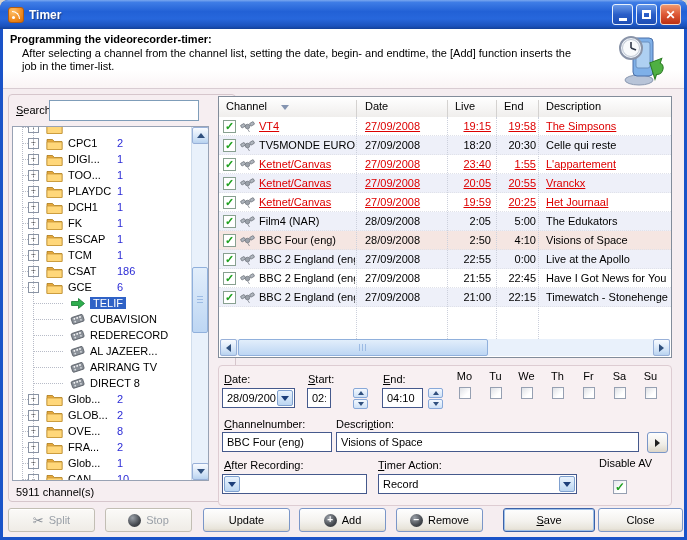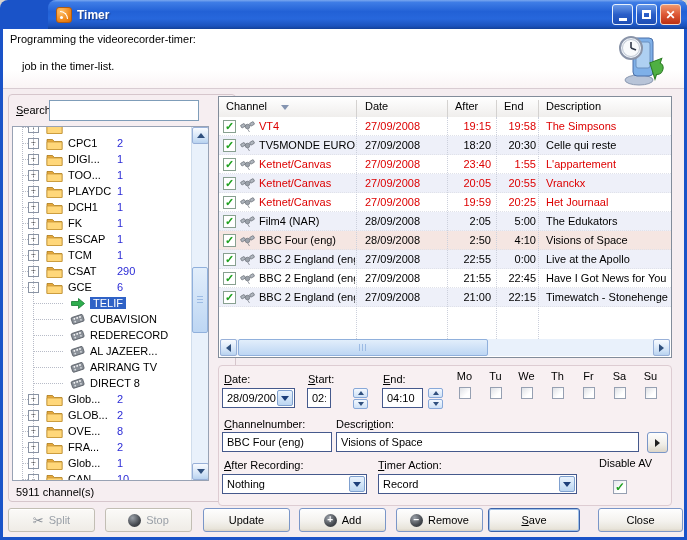--- a/index.html
+++ b/index.html
@@ -2,35 +2,35 @@
 <html><head>
 <meta charset="utf-8">
 <style>
   html,body{margin:0;padding:0;background:#d8d4cf;}
   *{box-sizing:border-box;}
   .window{position:relative;width:687px;height:540px;font-family:"Liberation Sans",sans-serif;font-size:11px;
     background:#1a53c8;border-radius:8px 8px 0 0;overflow:hidden;}
   
   .titlebar{position:absolute;top:0;left:0;right:0;height:29px;border-radius:8px 8px 0 0;
     background:linear-gradient(180deg,#7aa8ef 0%,#3f7de6 8%,#2261d6 40%,#2767dc 65%,#1b52bc 90%,#124097 100%);
-    display:flex;align-items:center;padding:0 6px;margin-left:48px;}
+    display:flex;align-items:center;padding:0 6px;}
   .app-icon{width:16px;height:16px;border-radius:3px;margin:0 5px 0 2px;
     background:radial-gradient(circle at 30% 25%,#ffc06a,#f08a1d 60%,#d96c05);border:1px solid #b35c10;position:relative;}
   .app-icon i{position:absolute;left:3px;bottom:3px;width:3px;height:3px;border-radius:50%;background:#fff;}
   .app-icon b{position:absolute;left:3px;bottom:3px;width:8px;height:8px;border:1.5px solid #fff;border-left:none;border-bottom:none;border-radius:0 9px 0 0;}
   .title-text{color:#fff;font-weight:bold;font-size:12px;text-shadow:1px 1px 1px #1c3a80;flex:1;}
   .winbtn{width:21px;height:21px;margin-left:3px;border-radius:3px;border:1px solid #e8f0fc;
     background:linear-gradient(180deg,#6a9ae8,#2a5ec8 50%,#1e4eb4);display:flex;align-items:center;justify-content:center;color:#fff;}
   .winbtn.close{background:linear-gradient(180deg,#f0986e,#dd5836 50%,#bc3012);border-color:#f4d8c8;font-weight:bold;font-size:12px;}
   .glyph-min{width:8px;height:3px;background:#fff;margin-top:9px;}
   .glyph-max{width:9px;height:9px;border:2px solid #fff;border-top-width:3px;}
   
   .content{position:absolute;top:29px;left:3px;right:3px;bottom:3px;background:#f5edf0;overflow:hidden;}
   .header{position:absolute;top:0;left:0;right:0;height:60px;background:linear-gradient(180deg,#ffffff 70%,#faf4f5);border-bottom:1px solid #d8ccd2;}
-  .header .h-title{position:absolute;left:7px;top:4px;font-weight:normal;}
+  .header .h-title{position:absolute;left:7px;top:4px;font-weight:bold;}
   .header .h-line1{position:absolute;left:19px;top:18px;}
   .header .h-line2{position:absolute;left:19px;top:31px;}
   .task-icon{position:absolute;left:612px;top:3px;width:50px;height:54px;}
   
   .left-group{position:absolute;left:5px;top:65px;width:228px;height:408px;border:1px solid #d6c6cc;border-radius:4px;background:#f6eef1;}
   .search-label{position:absolute;left:7px;top:9px;}
   .search-input{position:absolute;left:40px;top:5px;width:150px;height:21px;border:1px solid #7f9db9;background:#fff;font:11px "Liberation Sans",sans-serif;padding:2px 4px;}
   .tree-box{position:absolute;left:3px;top:31px;width:197px;height:355px;background:#fff;border:1px solid #98a2b4;overflow:hidden;}
   .tree-content{position:absolute;left:0;top:-8px;right:17px;}
   .tree-guide{position:absolute;top:0;bottom:0;width:0;border-left:1px dotted #b8bcc8;pointer-events:none;}
@@ -61,21 +61,21 @@
   
   .table-box{position:absolute;left:215px;top:67px;width:454px;height:262px;background:#fff;border:1px solid #828c9a;}
   .thead{position:absolute;top:0;left:0;right:0;height:36px;background:linear-gradient(180deg,#ffffff,#eceae8 70%,#e2e0de);border-bottom:1px solid #b8bcc4;}
   .thead span{position:absolute;top:3px;}
   .hsep{position:absolute;top:2px;bottom:2px;width:0;border-left:1px solid #d4d2d0;}
   .sort-arrow{width:0;height:0;border:4px solid transparent;border-top:5px solid #8494b0;position:absolute;left:62px;top:7px;}
   .tbody{position:absolute;top:20px;left:0;right:0;height:190px;}
   .trow{position:relative;height:19px;background:#fff;border-bottom:1px dotted #e0e2ea;}
   .trow.alt{background:#eef0f9;}
   .trow.sel{background:#f5e6e2;}
-  .trow.red span.v{color:#dd0000;}
+  .trow.red span.v{color:#dd0000;text-decoration:underline;}
   .trow span.v{position:absolute;top:3px;white-space:nowrap;overflow:hidden;}
   .c-ch{left:40px;width:96px;}
   .c-date{left:146px;width:80px;}
   .c-start{left:228px;width:44px;text-align:right;}
   .c-end{left:279px;width:38px;text-align:right;}
   .c-desc{left:327px;right:3px;}
   .cb{position:absolute;left:4px;top:3px;width:13px;height:13px;border:1px solid #88a090;background:#fff;
     color:#1fa11f;font-weight:bold;font-size:11px;line-height:11px;text-align:center;}
   .sat{position:absolute;left:21px;top:2px;width:15px;height:15px;}
   .vline{position:absolute;top:20px;bottom:18px;width:0;border-left:1px dotted #ccd0dc;pointer-events:none;}
@@ -131,20 +131,21 @@
       </span>
     <span class="winbtn close">
         <span>✕</span>
       </span>
   </div>
 
   <div class="content">
 
     <div class="header">
       <span class="h-title">Programming the videorecorder-timer:</span>
+      <span class="h-line1">After selecting a channel from the channel list, setting the date, begin- and endtime, the [Add] function inserts the</span>
       <span class="h-line2">job in the timer-list.</span>
       <svg class="task-icon" viewBox="0 0 50 54">
         <ellipse cx="24" cy="48" rx="14" ry="5" fill="#b8c4d8" stroke="#8a98b0"></ellipse>
         <rect x="18" y="6" width="20" height="38" rx="4" fill="#7fb0e8" stroke="#4a6fa8"></rect>
         <rect x="21" y="10" width="14" height="26" rx="2" fill="#aed0f2" stroke="#6a90c0"></rect>
         <circle cx="16" cy="16" r="11" fill="#eef2f8" stroke="#8a94a8" stroke-width="2"></circle>
         <circle cx="16" cy="16" r="8.5" fill="#f8fafc" stroke="#c0c8d4"></circle>
         <line x1="16" y1="16" x2="16" y2="10" stroke="#303848" stroke-width="1.6"></line>
         <line x1="16" y1="16" x2="21" y2="18" stroke="#303848" stroke-width="1.6"></line>
         <path d="M34 32 l10 -8 l0 5 c6 1 6 10 0 12 l0 5 z" fill="#4fb043" stroke="#2a7a22" transform="rotate(18 38 34)"></path>
@@ -245,21 +246,21 @@
               <span class="cnt">1</span>
             </div>
             <div class="trow2">
               <span class="stub" style="left: 9px; width: 8px;"></span>
               <span class="exp">+</span>
               <span class="ficon"><svg viewBox="0 0 17 13" width="17" height="13">
                   <path d="M1 2.5 h5.5 l1.8 2 H16 v8 H1 z" fill="#e8a93c" stroke="#a87818" stroke-width="0.8"></path>
                   <path d="M1 5 h15 v7.5 H1 z" fill="#ffd77a" stroke="#c89838" stroke-width="0.8"></path>
                 </svg></span>
               <span class="lbl">CSAT</span>
-              <span class="cnt">290</span>
+              <span class="cnt">186</span>
             </div>
             <div class="trow2">
               <span class="stub" style="left: 9px; width: 8px;"></span>
               <span class="exp">-</span>
               <span class="ficon"><svg viewBox="0 0 17 13" width="17" height="13">
                   <path d="M1 2.5 h5.5 l1.8 2 H16 v8 H1 z" fill="#e8a93c" stroke="#a87818" stroke-width="0.8"></path>
                   <path d="M1 5 h15 v7.5 H1 z" fill="#ffd77a" stroke="#c89838" stroke-width="0.8"></path>
                 </svg></span>
               <span class="lbl">GCE</span>
               <span class="cnt">6</span>
@@ -417,21 +418,21 @@
         </div>
       </div>
       <span class="tree-status">5911 channel(s)</span>
     </div>
 
     <div class="table-box">
       <div class="thead">
         <span style="left:7px">Channel</span>
         <span class="sort-arrow" style="top:8px"></span>
         <span style="left:146px">Date</span>
-        <span style="left:236px">After</span>
+        <span style="left:236px">Live</span>
         <span style="left:285px">End</span>
         <span style="left:327px">Description</span>
         <span class="hsep" style="left:137px"></span>
         <span class="hsep" style="left:228px"></span>
         <span class="hsep" style="left:277px"></span>
         <span class="hsep" style="left:319px"></span>
       </div>
       <div class="tbody">
           <div class="trow red">
             <span class="cb">✓</span>
@@ -673,21 +674,20 @@
       <span class="flabel" style="left:5px;top:52px"><u>C</u>hannelnumber:</span>
       <input class="tb" style="left: 3px; top: 66px; width: 110px;" value="BBC Four (eng)">
       <span class="flabel" style="left:117px;top:52px">Descri<u>p</u>tion:</span>
       <input class="tb" style="left: 117px; top: 66px; width: 303px;" value="Visions of Space">
       <span class="arrow-btn">
           <span class="tri-right"></span>
         </span>
 
       <span class="flabel" style="left:5px;top:93px"><u>A</u>fter Recording:</span>
       <div class="combo" style="left:3px;top:108px;width:145px">
-        <span class="val">Nothing</span>
         <span class="drop">
             <span class="tri-down" style="border-top-color:#1c3e7a"></span>
           </span>
       </div>
       <span class="flabel" style="left:159px;top:93px"><u>T</u>imer Action:</span>
       <div class="combo" style="left:159px;top:108px;width:199px">
         <span class="val">Record</span>
         <span class="drop">
             <span class="tri-down" style="border-top-color:#1c3e7a"></span>
           </span>
@@ -708,20 +708,20 @@
       <span>Stop</span>
     </div>
     <div class="btn" style="left:296px;width:87px">
       <span class="sphere">+</span>
       <span>Add</span>
     </div>
     <div class="btn" style="left:393px;width:87px">
       <span class="sphere">−</span>
       <span>Remove</span>
     </div>
-    <div class="btn default" style="left:485px;width:92px">
+    <div class="btn default" style="left:500px;width:92px">
       <span><u>S</u>ave</span>
     </div>
     <div class="btn" style="left:595px;width:85px">
       <span>Close</span>
     </div>
   </div>
 </div>
 
 </body></html>

